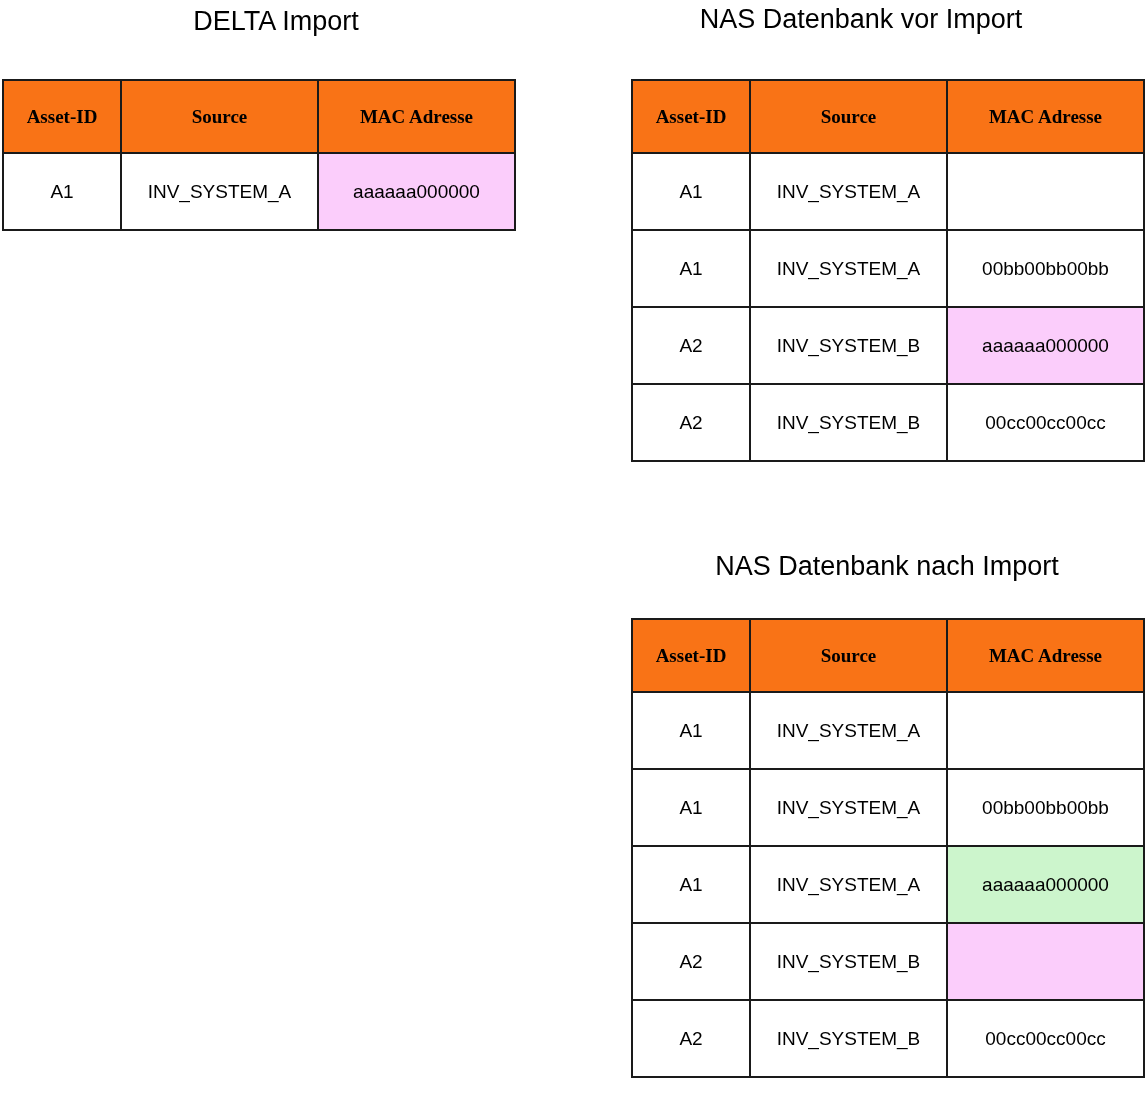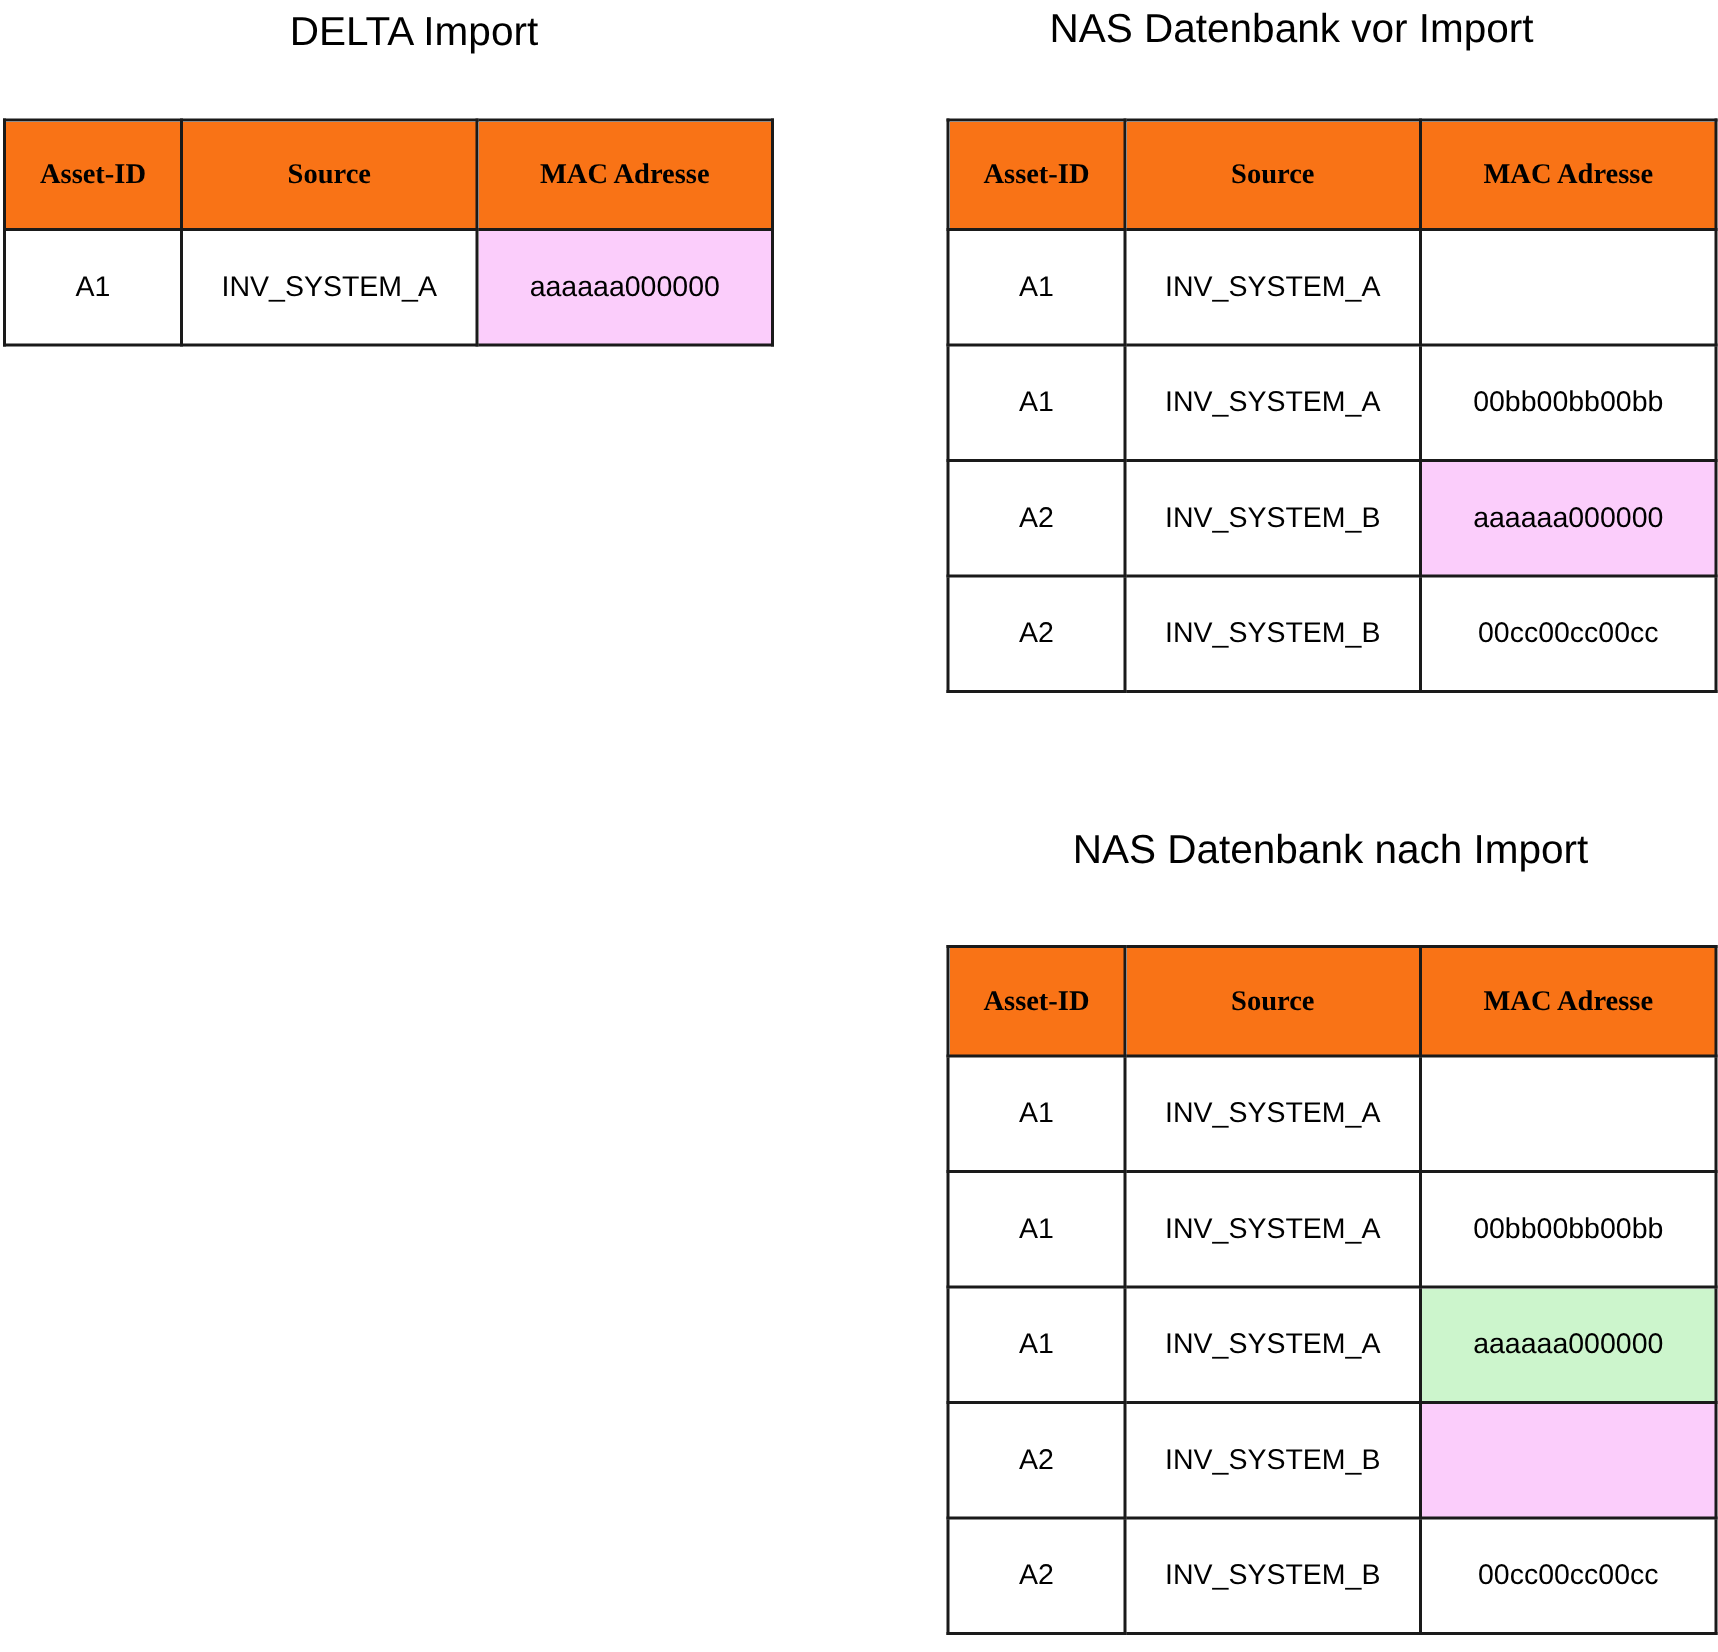--- a/index.html
+++ b/index.html
@@ -83,21 +83,21 @@
   
   #panel-before { left: 631px; top: 4px; width: 460px; }
   #panel-before .panel-title { margin-bottom: 44px; }
   #panel-before table.grid { width: 512px; }
   #panel-before col.c-id  { width: 118px; }
   #panel-before col.c-src { width: 197px; }
   #panel-before col.c-mac { width: 197px; }
 
   
   #panel-after { left: 631px; top: 551px; width: 512px; }
-  #panel-after .panel-title { margin-bottom: 48px; }
+  #panel-after .panel-title { margin-bottom: 36px; }
   #panel-after table.grid { width: 512px; }
   #panel-after col.c-id  { width: 118px; }
   #panel-after col.c-src { width: 197px; }
   #panel-after col.c-mac { width: 197px; }
 </style>
 </head>
 <body>
 
 <div class="panel" id="panel-delta">
   <div class="panel-title">DELTA Import</div>

